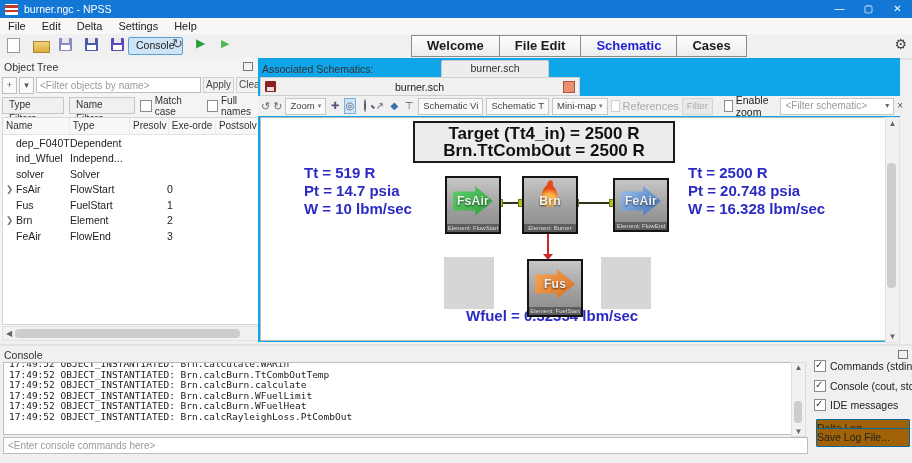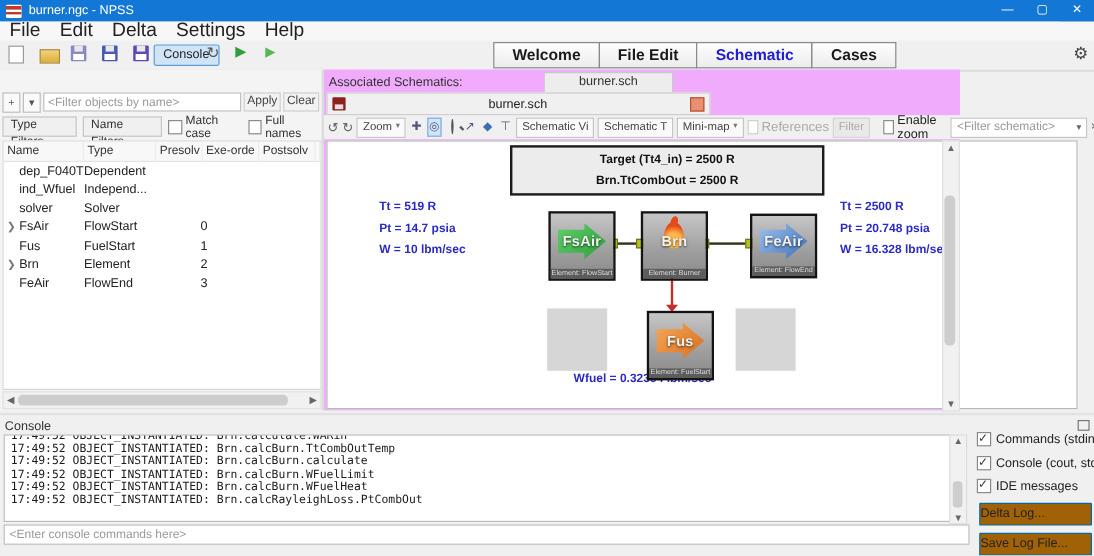--- a/index.html
+++ b/index.html
@@ -12,21 +12,21 @@
   .app-icon{width:13px;height:11px;margin:0 6px 0 5px;background:#fff;border-radius:1px;position:relative;overflow:hidden}
   .app-icon::before{content:"";position:absolute;left:0;top:1px;width:13px;height:3px;background:#c0392b}
   .app-icon::after{content:"";position:absolute;left:0;top:6px;width:13px;height:2px;background:#c0392b}
   .win-title{font-size:10.5px}
   .win-btns{margin-left:auto;display:flex;height:18px}
   .win-btn{width:29px;text-align:center;line-height:17px;font-size:10px;color:#fff}
   .win-btn.close{background:#1377d6}
 
   
   .menubar{left:0;top:18px;width:912px;height:16px;background:#f7f7f7;display:flex;align-items:center;border-bottom:1px solid #eee}
-  .menu-item{padding:0 8px;font-size:16px;color:#222}
+  .menu-item{padding:0 8px;font-size:11px;color:#222}
 
   
   .toolbar{left:0;top:34px;width:912px;height:24px;background:#f0f0f0;border-bottom:2px solid #e0e0e0}
   .tb-ic{position:absolute;top:4px;width:16px;height:15px}
   .ic-new{background:#fff;border:1px solid #9a9a9a;width:11px;height:13px}
   .ic-folder{width:15px;height:10px;background:linear-gradient(#f3d37a,#dcae3c);border:1px solid #a8852e;margin-top:3px}
   .ic-floppy{width:13px;height:13px;border-radius:1px;position:relative}
   .ic-floppy::before{content:"";position:absolute;left:3px;top:0;width:7px;height:5px;background:#e8e8e8}
   .ic-floppy::after{content:"";position:absolute;left:2px;bottom:1px;width:9px;height:5px;background:#fff}
   .f1{background:#8a8ac2}.f2{background:#4a5ab0}.f3{background:#5a4ab8}
@@ -63,21 +63,21 @@
   .ot-row{display:flex;height:15.5px;align-items:center}
   .ot-c{font-size:10.5px;white-space:nowrap;overflow:hidden}
   .w-exp{width:13px;text-align:center;color:#777;font-size:9px}
   .w-name{width:54px}.w-type{width:60px}.w-pre{width:37px}.w-exe{width:46px}.w-post{width:46px}.w-des{flex:1}
   .hn{width:67px}
   .ot-hscroll{position:absolute;left:2px;top:268px;width:264px;height:13px;background:#f1f1f1;border:1px solid #e0e0e0;display:flex;align-items:center}
   .sc-ar{width:12px;text-align:center;font-size:8px;color:#666}
   .h-thumb{height:9px;background:#cdcdcd;border-radius:4px;flex:0 0 225px}
 
   
-  .schem{left:270px;top:58px;width:530px;height:284px;background:#f0abfc}
+  .schem{left:258px;top:58px;width:642px;height:284px;background:#0ea5e9}
   .assoc-row{position:absolute;left:0;top:0;width:642px;height:19px;display:flex;align-items:flex-end}
   .assoc-label{font-size:10.5px;color:#333;margin:0 0 2px 4px}
   .sch-tab{margin-left:68px;height:16px;line-height:15px;padding:0 28px;font-size:10.5px;color:#333;
            background:#ededed;border:1px solid #c9c9c9;border-bottom:none;border-radius:2px 2px 0 0}
   .doc-titlebar{position:absolute;left:2px;top:19px;width:318px;height:17px;background:#f0f0f0;border:1px solid #cfcfcf;display:flex;align-items:center}
   .ic-floppy-red{width:11px;height:11px;background:#8d1f1f;border-radius:1px;margin-left:4px;position:relative}
   .ic-floppy-red::after{content:"";position:absolute;left:2px;bottom:1px;width:7px;height:4px;background:#e9dede}
   .doc-title{flex:1;text-align:center;font-size:10.5px;color:#222}
   .ic-close-red{width:10px;height:10px;background:#e89070;border:1px solid #b5533a;margin-right:4px}
   .sch-toolbar{position:absolute;left:0;top:38px;width:642px;height:20px;display:flex;align-items:center;gap:3px;padding-left:3px;background:#f0f0f0}
@@ -94,22 +94,22 @@
   .combo{height:15px;line-height:14px;border:1px solid #c6c6c6;background:#fff;font-size:10px;color:#9a9a9a;padding:0 4px;width:148px;display:flex}
   .combo .car{margin-left:auto;color:#666;font-size:8px}
 
   .canvas{position:absolute;left:2px;top:59px;width:624px;height:222px;background:#fff;border:1px solid #b9b9b9;overflow:hidden}
   .vscroll{position:absolute;right:0px;top:59px;width:13px;height:224px;background:#f1f1f1;border:1px solid #e0e0e0}
   .v-thumb{position:absolute;left:1px;top:45px;width:9px;height:125px;background:#cdcdcd;border-radius:4px}
   .vs-ar{position:absolute;left:0;width:100%;text-align:center;font-size:8px;color:#666}
 
   .target-box{position:absolute;left:152px;top:3px;width:258px;height:38px;background:#ececec;border:2px solid #1c1c1c;
               display:flex;flex-direction:column;justify-content:center;align-items:center}
-  .target-box div{font-size:10px;font-weight:600;color:#111;line-height:17px}
-  .blue-txt{position:absolute;color:#2b2bc4;font-size:10px;font-weight:600;line-height:18px;white-space:pre}
+  .target-box div{font-size:17px;font-weight:600;color:#111;line-height:17px}
+  .blue-txt{position:absolute;color:#2b2bc4;font-size:15px;font-weight:600;line-height:18px;white-space:pre}
   .inlet{left:43px;top:46px}
   .outlet{left:427px;top:46px}
   .wfuel{left:205px;top:189px}
 
   .node{position:absolute;width:52px;height:54px;border:2.5px solid #141414;
         background:linear-gradient(#c6c6c6,#9d9d9d 60%,#8a8a8a)}
   .node .nlabel{position:absolute;top:16px;width:100%;text-align:center;color:#f2f2f2;font-weight:bold;font-size:12px;
                 text-shadow:0 1px 2px rgba(0,0,0,.7);letter-spacing:.3px}
   .node .ncap{position:absolute;bottom:0;left:0;width:100%;height:8px;background:rgba(60,60,60,.6);
               color:#ddd;font-size:6px;line-height:8px;white-space:nowrap;overflow:hidden;text-align:center}
@@ -188,20 +188,27 @@
   <div class="main-tabs">
     <div class="tab">Welcome</div>
     <div class="tab">File Edit</div>
     <div class="tab active">Schematic</div>
     <div class="tab">Cases</div>
   </div>
   <div class="ic-gear">⚙</div>
 </div>
 
 <div class="abs objtree">
+  <div class="panel-head">
+    <span>Object Tree</span>
+    <span class="sp">
+      <span class="mini-sq"></span>
+      <span class="mini-x">×</span>
+    </span>
+  </div>
   <div class="ot-filter-row">
     <div class="sq-btn">+</div>
     <div class="sq-btn">▾</div>
     <input class="ot-input" placeholder="&lt;Filter objects by name&gt;" style="">
     <div class="txt-btn">Apply</div>
     <div class="txt-btn">Clear</div>
   </div>
   <div class="ot-filters-row">
     <div class="flt-btn">Type Filters</div>
     <div class="flt-btn">Name Filters</div>
@@ -410,14 +417,14 @@
   </div>
   <div class="con-cb" style="top:34px">
     <span class="cb checked"></span>
     <span>Console (cout, stderr)</span>
   </div>
   <div class="con-cb" style="top:53px">
     <span class="cb checked"></span>
     <span>IDE messages</span>
   </div>
   <div class="con-btn" style="top:73px">Delta Log...</div>
-  <div class="con-btn" style="top:98px">Save Log File...</div>
+  <div class="con-btn" style="top:82px">Save Log File...</div>
 </div>
 
 </body></html>

